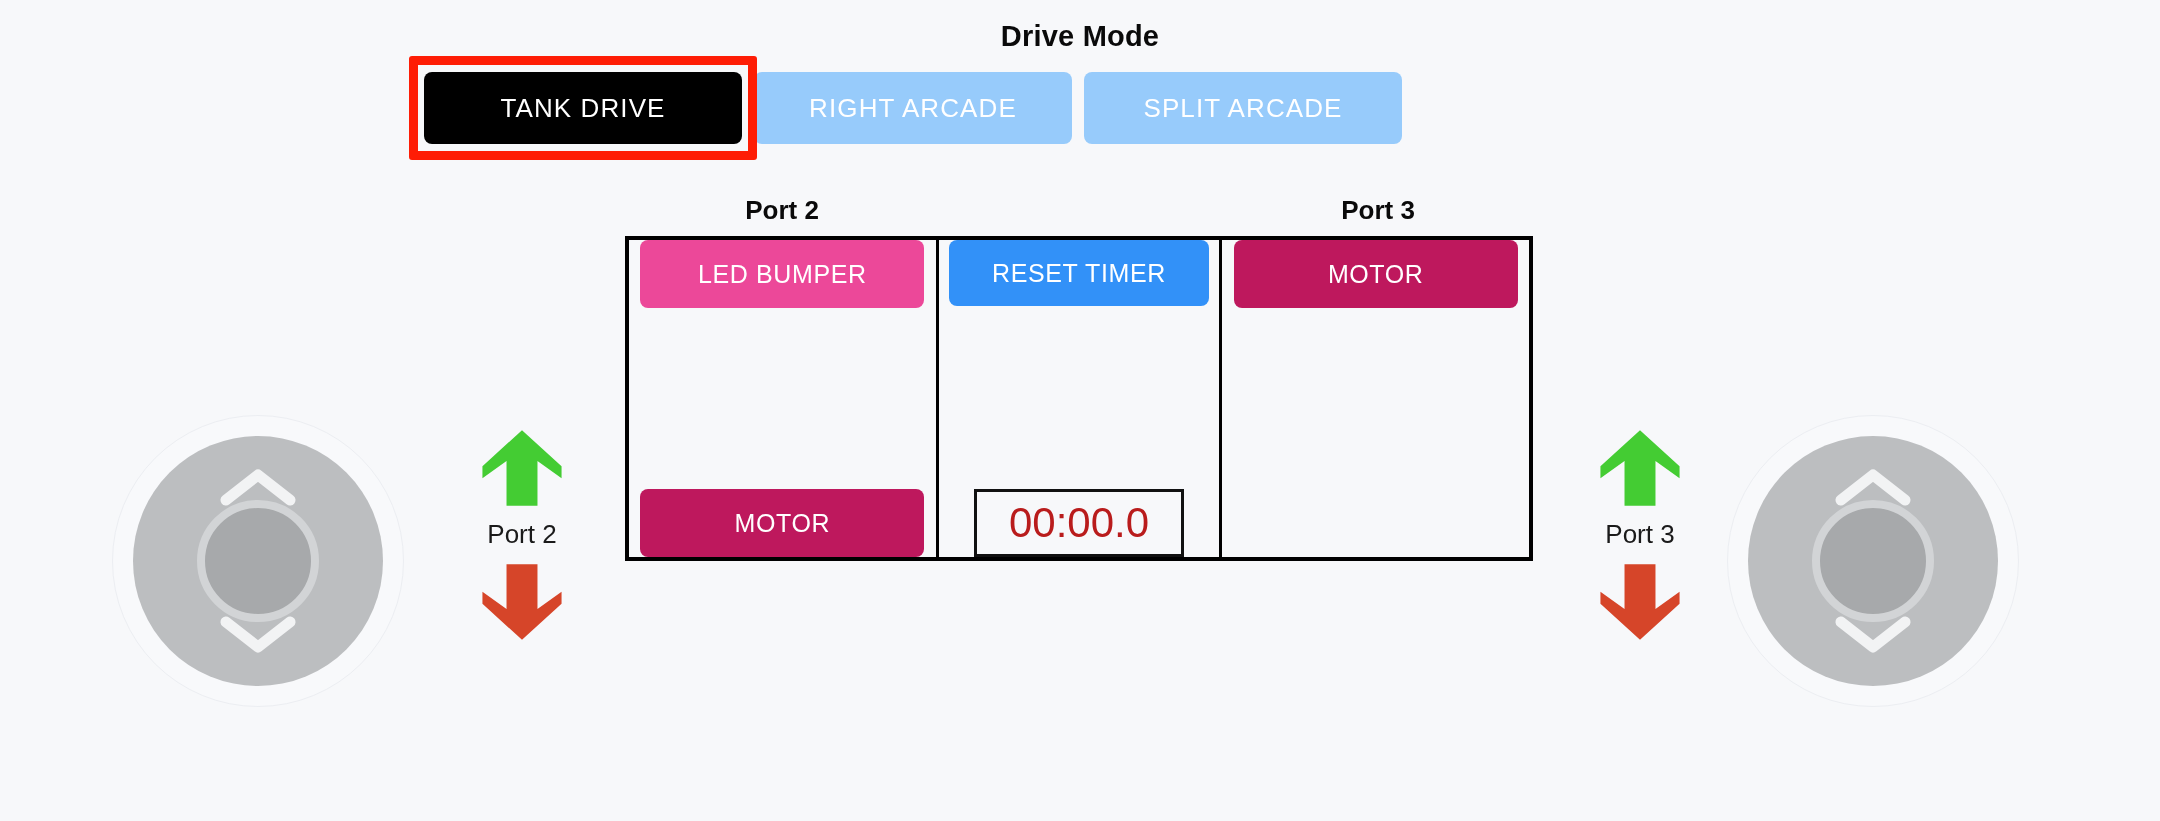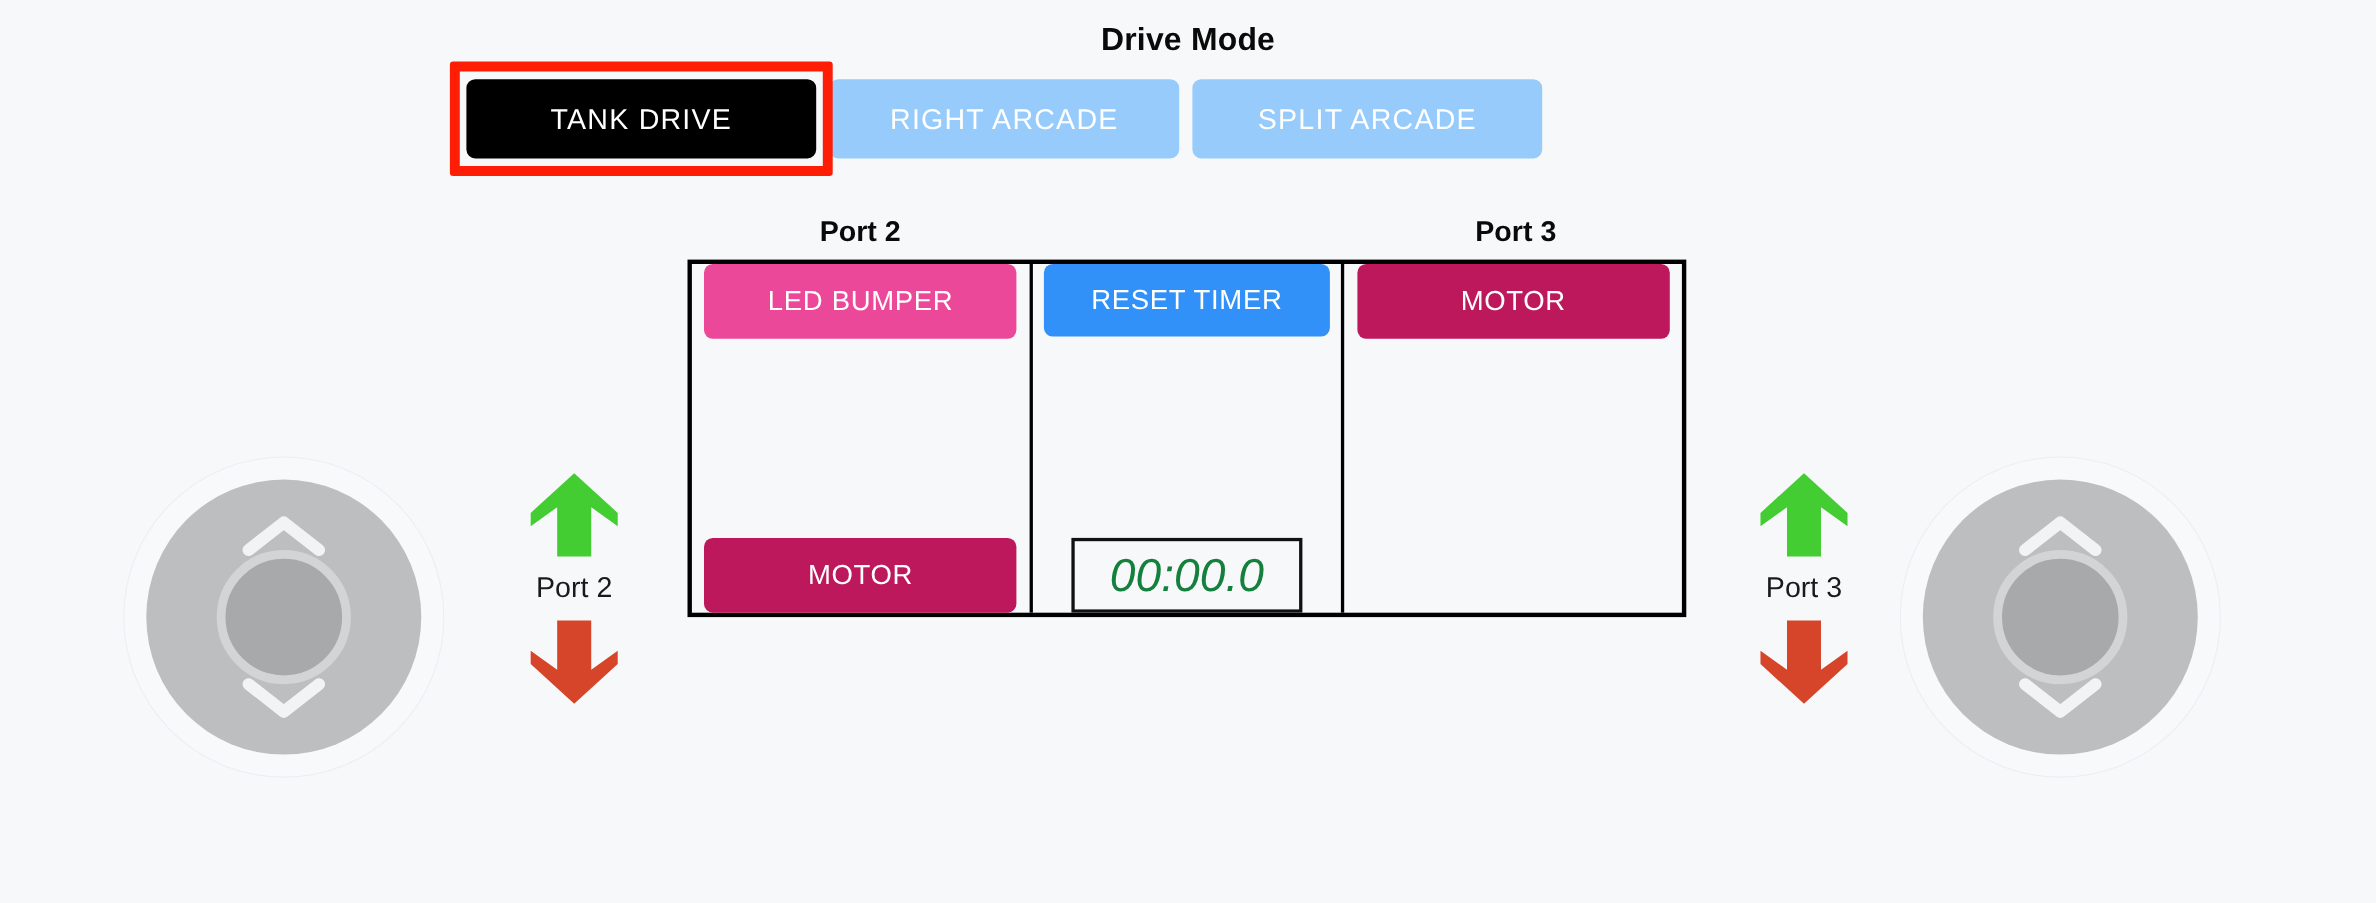--- a/index.html
+++ b/index.html
@@ -145,28 +145,27 @@
     align-items: center;
     justify-content: center;
     padding: 0;
   }
   .timer-display {
     width: 210px;
     height: 68px;
     box-sizing: border-box;
     border: 3px solid #111111;
     background: #f7f8fa;
-    color: #15803d;
+    color: #b91c1c;
     font-size: 42px;
     font-family: "Liberation Sans", sans-serif;
     display: flex;
     align-items: center;
     justify-content: center;
     letter-spacing: 0px;
-    font-style: italic;
   }
 
   
   .joystick {
     position: absolute;
     width: 292px;
     height: 292px;
     border-radius: 50%;
     background: #f8f9fb;
     border: 1px solid #eceef2;

